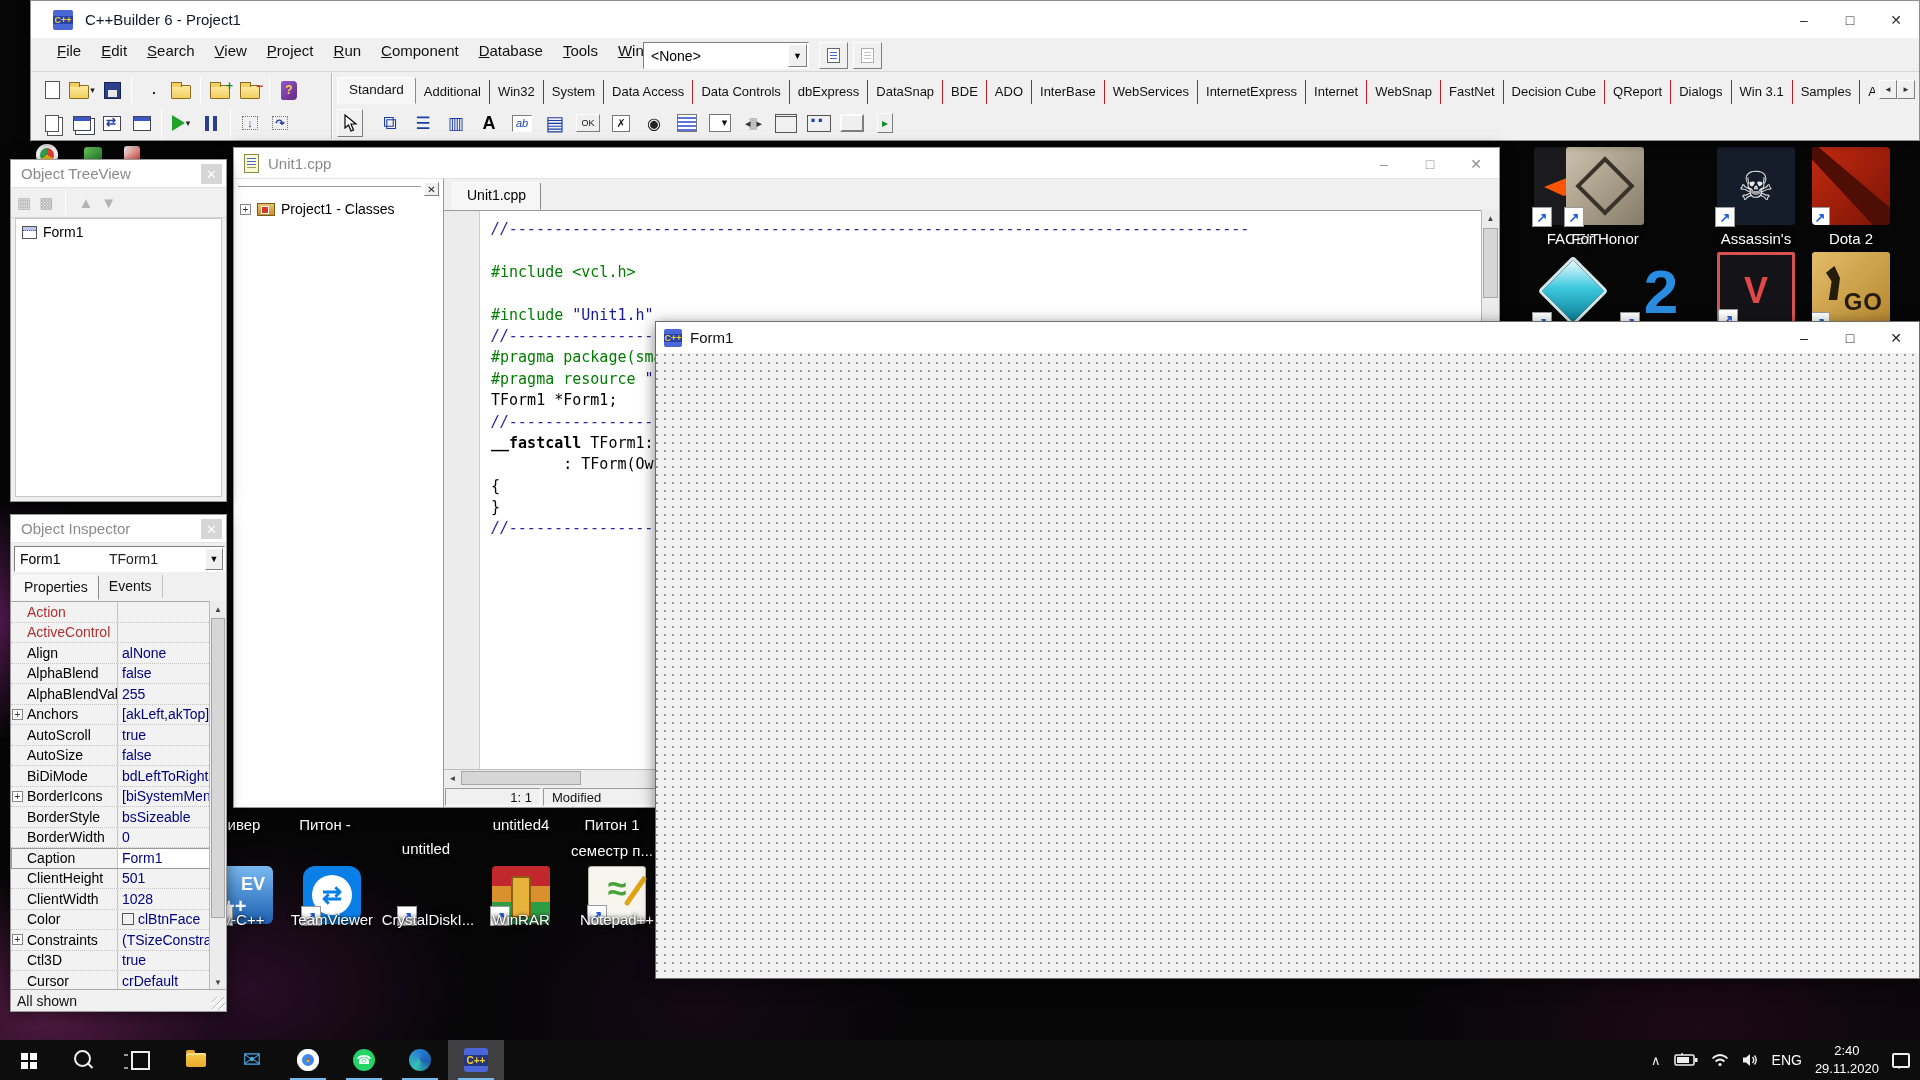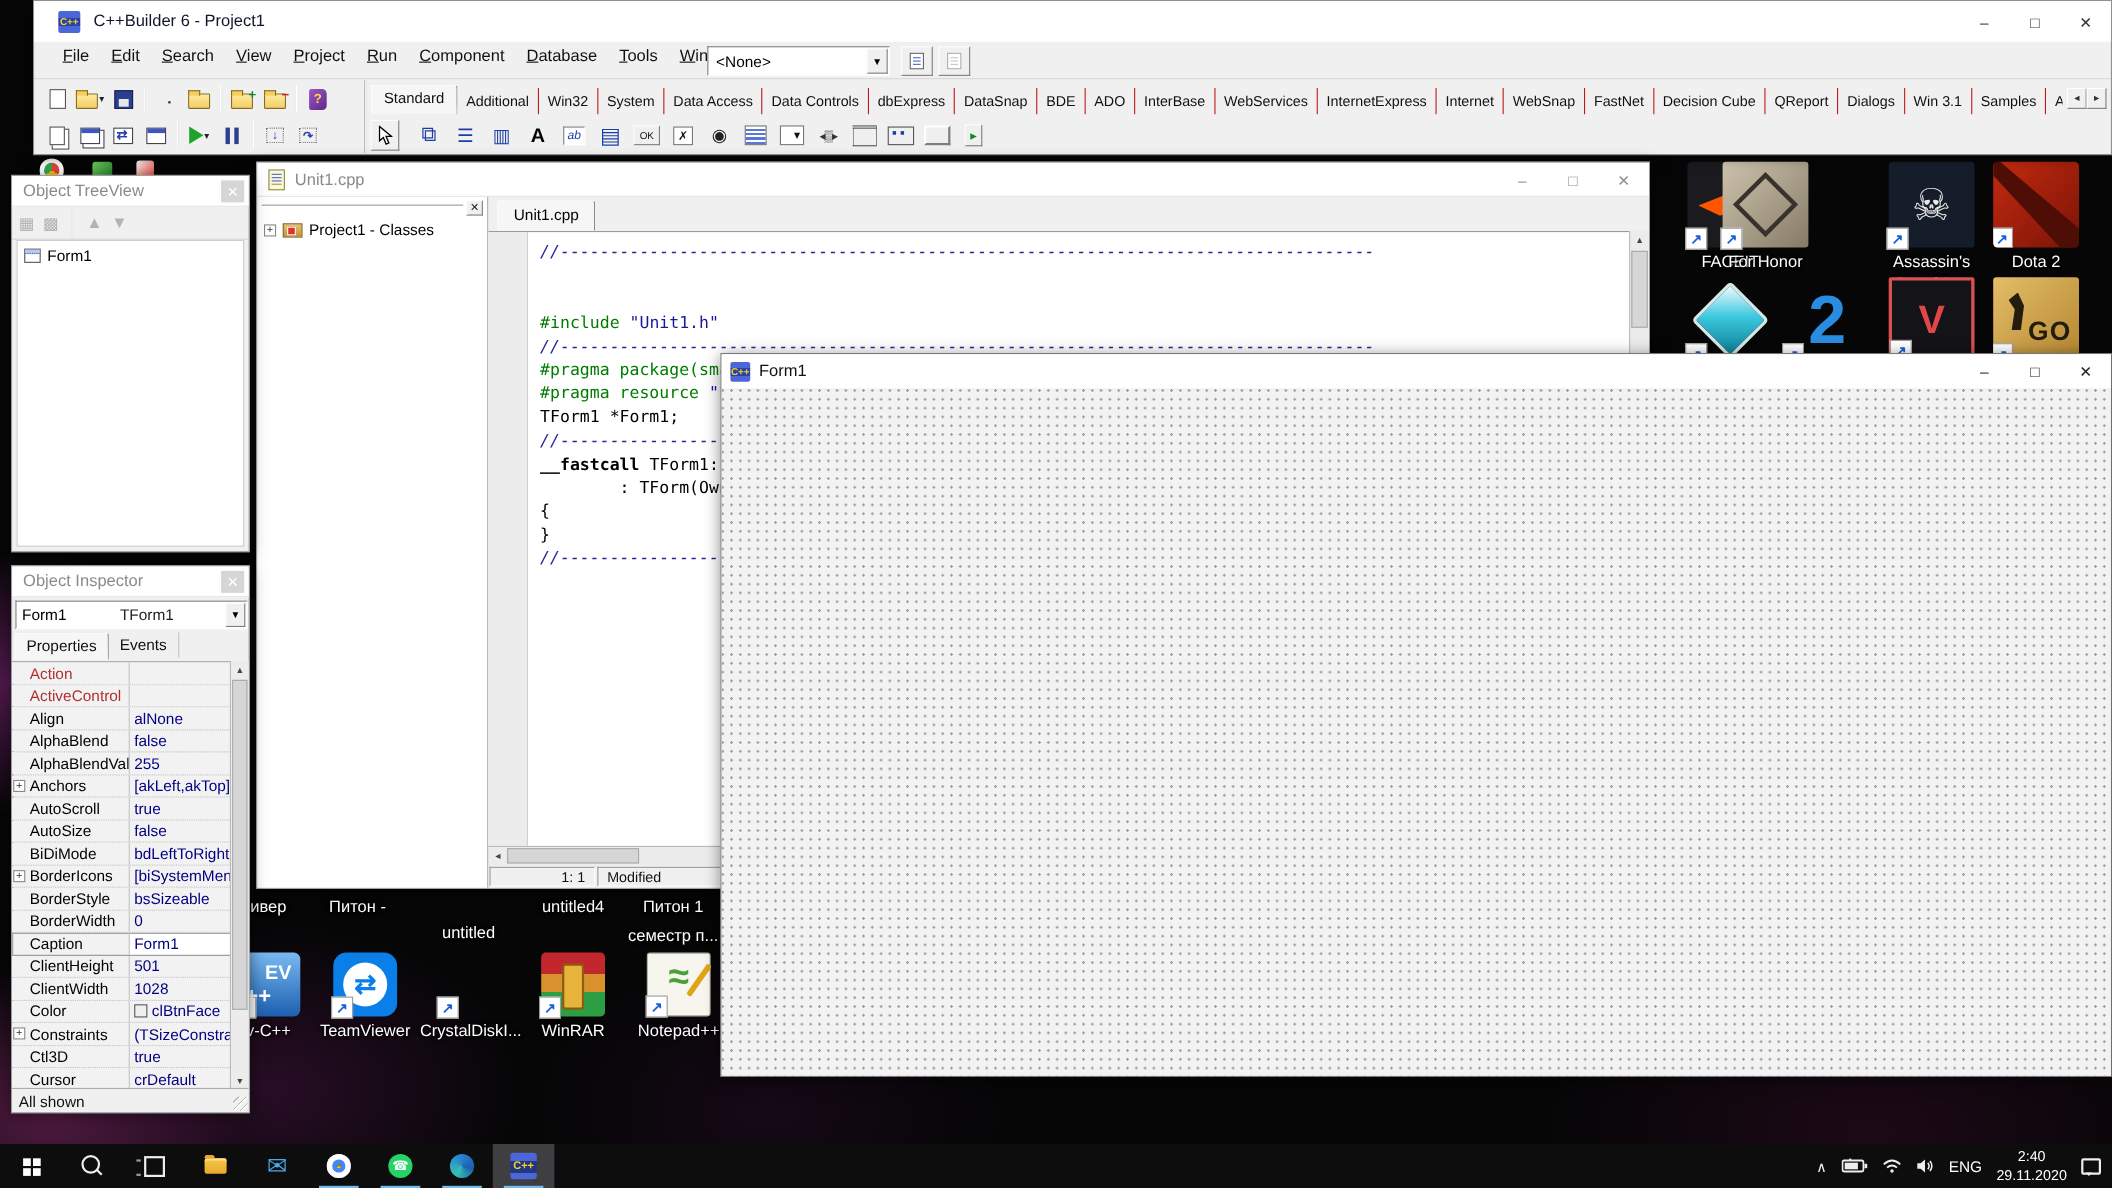--- a/index.html
+++ b/index.html
@@ -18,21 +18,21 @@
   .frag-chrome{left:36px;top:144px;width:22px;height:22px;border-radius:50%;
     background:conic-gradient(#ea4335 0 33%,#fbbc05 0 66%,#34a853 0);box-shadow:inset 0 0 0 4px #fff}
   .frag-green{left:84px;top:147px;width:18px;height:16px;background:linear-gradient(135deg,#6fd05a,#1d7a2e);border-radius:3px}
   .frag-red{left:124px;top:146px;width:16px;height:16px;background:linear-gradient(135deg,#fff,#e33a2e);border-radius:3px}
   
   .dicon{position:absolute;width:78px;z-index:1;cursor:default}
   .dart{position:relative;width:78px;height:78px;display:flex;align-items:center;justify-content:center}
   .dicon.small .dart{width:58px;height:58px;margin:0 auto}
   .dlabel{position:absolute;top:82px;left:50%;transform:translateX(-50%);width:130px;text-align:center;
     color:#fff;font-size:15px;line-height:1.35;text-shadow:0 1px 2px #000,0 0 4px #000;white-space:pre-line}
-  .dicon.small .dlabel{top:62px;font-size:15px}
+  .dicon.small .dlabel{top:44px;font-size:15px}
   .shortcut{position:absolute;left:-2px;bottom:-2px;width:20px;height:20px;background:#fff;
     border:1px solid #9a9a9a;display:flex;align-items:center;justify-content:center;
     color:#1f5fd6;font-size:13px;font-weight:bold}
   .shortcut::before{content:"\2197"}
   
   [data-name=desktop-icon-faceit]{left:1534px;top:147px}
   [data-name=desktop-icon-for-honor]{left:1566px;top:147px}
   [data-name=desktop-icon-assassins-creed-iv]{left:1717px;top:147px}
   [data-name=desktop-icon-dota-2]{left:1812px;top:147px}
   [data-name=desktop-icon-crystal-game]{left:1534px;top:252px}
@@ -542,20 +542,21 @@
     </div>
   </div>
   <div class="tab-strip" data-name="editor-tab-strip">
     <div class="ed-tab" data-name="tab-unit1-cpp">Unit1.cpp</div>
   </div>
   <div class="code-area" data-name="code-area">
     <div class="gutter" data-name="editor-gutter"></div>
     <div class="code" id="code-lines">
         <div class="code-line" data-name="code-line"><span class="tk-c">//----------------------------------------------------------------------------------</span></div>
         <div class="code-line" data-name="code-line">&nbsp;</div>
+        <div class="code-line" data-name="code-line"><span class="tk-p">#include &lt;vcl.h&gt;</span></div>
         <div class="code-line" data-name="code-line">&nbsp;</div>
         <div class="code-line" data-name="code-line"><span class="tk-p">#include </span><span class="tk-s">"Unit1.h"</span></div>
         <div class="code-line" data-name="code-line"><span class="tk-c">//----------------------------------------------------------------------------------</span></div>
         <div class="code-line" data-name="code-line"><span class="tk-p">#pragma package(smart_init)</span></div>
         <div class="code-line" data-name="code-line"><span class="tk-p">#pragma resource </span><span class="tk-s">"*.dfm"</span></div>
         <div class="code-line" data-name="code-line"><span class="tk-t">TForm1 *Form1;</span></div>
         <div class="code-line" data-name="code-line"><span class="tk-c">//----------------------------------------------------------------------------------</span></div>
         <div class="code-line" data-name="code-line"><span class="tk-k">__fastcall</span><span class="tk-t"> TForm1::TForm1(TComponent* Owner)</span></div>
         <div class="code-line" data-name="code-line"><span class="tk-t">        : TForm(Owner)</span></div>
         <div class="code-line" data-name="code-line"><span class="tk-t">{</span></div>

